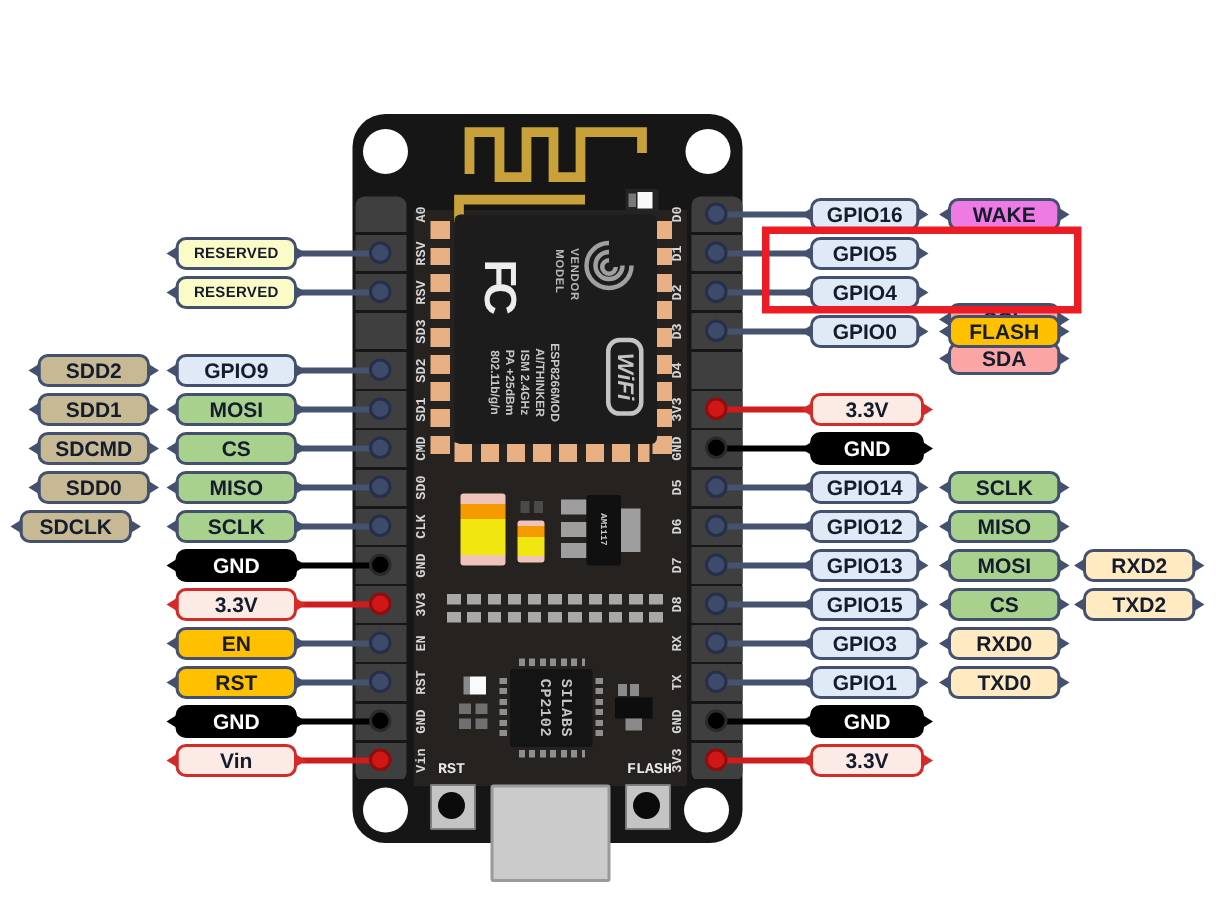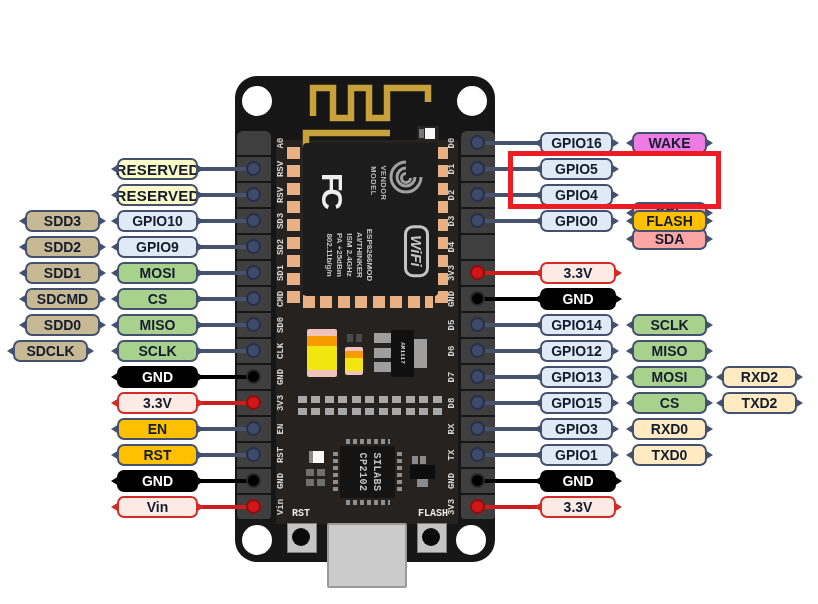--- a/index.html
+++ b/index.html
@@ -13,21 +13,21 @@
        border:2px solid #44516E;border-radius:7px;
        display:flex;align-items:center;justify-content:center;
        font-weight:bold;font-size:14px;color:#141C2E;z-index:3;
        --tab:#44516E;}
   .tag::before{content:"";position:absolute;left:-8px;top:50%;transform:translateY(-50%);
        border-top:5px solid transparent;border-bottom:5px solid transparent;
        border-right:8px solid var(--tab);}
   .tag::after{content:"";position:absolute;right:-8px;top:50%;transform:translateY(-50%);
        border-top:5px solid transparent;border-bottom:5px solid transparent;
        border-left:8px solid var(--tab);}
-  .t-sm{font-size:15px;letter-spacing:.2px;}
+  .t-sm{font-size:10px;letter-spacing:.2px;}
   .c-blue{background:#29A8E0;}
   .c-cream{background:#FBFBC8;}
   .c-tan{background:#C6B994;}
   .c-lblue{background:#DFEAF6;}
   .c-green{background:#A9D18E;}
   .c-amber{background:#FFC000;}
   .c-magenta{background:#EE7BE4;}
   .c-teal{background:#fca5a5;margin-top:44px;}
   .c-peach{background:#FFEAC2;}
   .c-black{background:#000;border-color:#000;color:#fff;--tab:#000;}
@@ -218,30 +218,20 @@
         <span>RESERVED</span>
       </div>
   </div>
   <div class="row" style="top:184px">
     <div class="wire w-slate" style="left:197px;width:59px"></div>
     <div class="pinc p-slate" style="left:246px"></div>
     <div class="tag c-cream t-sm" style="left:117px;width:81px">
         <span>RESERVED</span>
       </div>
   </div>
-  <div class="row" style="top:210px">
-    <div class="wire w-slate" style="left:197px;width:59px"></div>
-    <div class="pinc p-slate" style="left:246px"></div>
-    <div class="tag c-tan" style="left:25px;width:75px">
-        <span>SDD3</span>
-      </div>
-    <div class="tag c-lblue" style="left:117px;width:81px">
-        <span>GPIO10</span>
-      </div>
-  </div>
   <div class="row" style="top:236px">
     <div class="wire w-slate" style="left:197px;width:59px"></div>
     <div class="pinc p-slate" style="left:246px"></div>
     <div class="tag c-tan" style="left:25px;width:75px">
         <span>SDD2</span>
       </div>
     <div class="tag c-lblue" style="left:117px;width:81px">
         <span>GPIO9</span>
       </div>
   </div>

